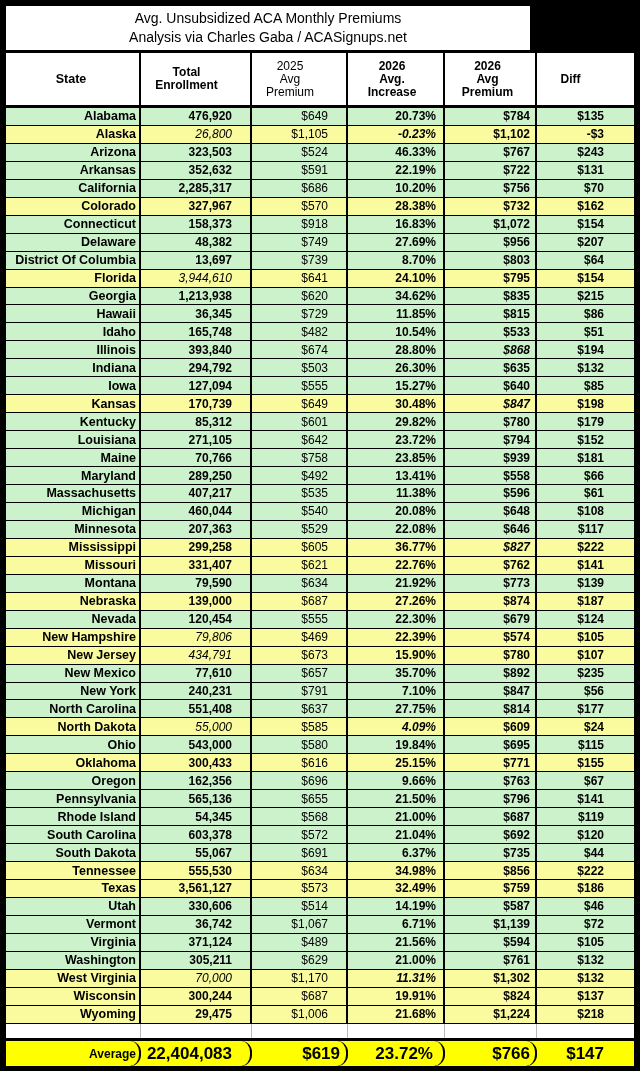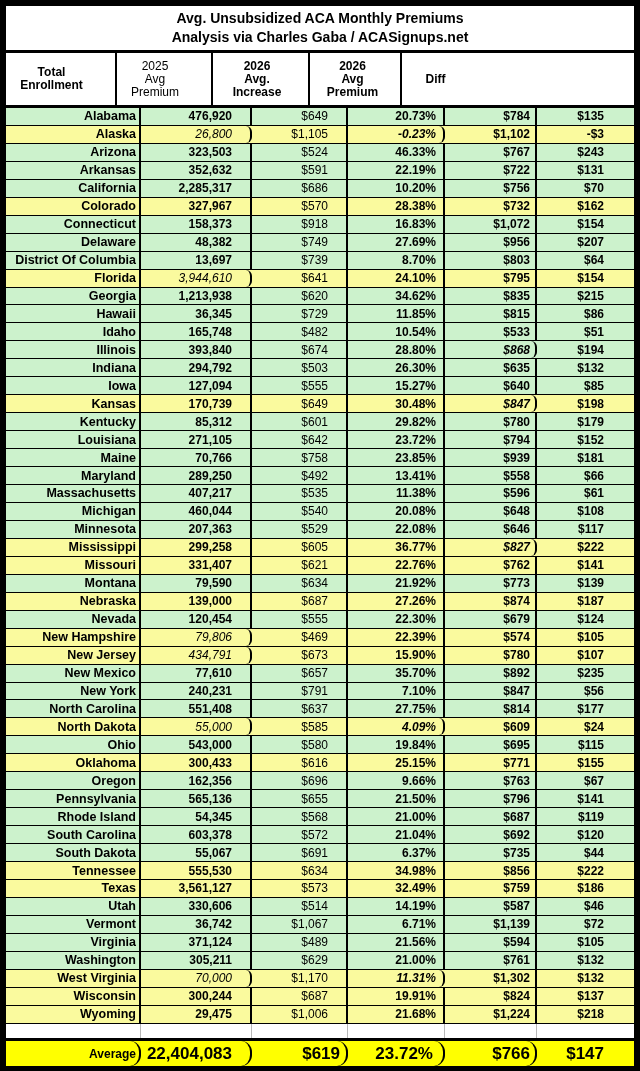--- a/index.html
+++ b/index.html
@@ -15,26 +15,26 @@
     font-family:"Liberation Sans","DejaVu Sans",sans-serif;
     background:#444;
   }
   .frame{
     width:640px;height:1071px;
     background:var(--border);
     padding:6px 6px 0 6px;
     display:flex;flex-direction:column;
   }
   .title-block{
-    width:628px;height:47px;
+    width:524px;height:47px;
     background:var(--header-bg);
     border-bottom:3px solid var(--border);
     display:flex;flex-direction:column;
     align-items:center;justify-content:center;
-    font-size:14px;font-weight:bold;line-height:19px;
+    font-size:14px;font-weight:normal;line-height:19px;
     text-align:center;
   }
   .header-row{
     width:628px;height:55px;
     background:var(--header-bg);
     border-bottom:3px solid var(--border);
     display:flex;
   }
   .hcell{
     display:flex;flex-direction:column;
@@ -63,21 +63,21 @@
     border-right:2px solid var(--border);
     height:100%;overflow:hidden;white-space:nowrap;
   }
   .c:last-child{border-right:none;}
   .c-state {width:135px;padding-right:3px;font-size:12.5px;}
   .c-enroll{width:111px;padding-right:18px;}
   .c-p25   {width:96px;padding-right:18px;font-weight:400;}
   .c-inc   {width:97px;padding-right:7px;}
   .c-p26   {width:92px;padding-right:5px;}
   .c-diff  {width:76px;padding-right:9px;}
-  .est{font-style:italic;border-radius:6px;}
+  .est{font-style:italic;}
   .c-enroll.est{font-weight:400;}
   .spacer-row{
     width:628px;height:17px;
     background:#FFFFFF;
     border-bottom:3px solid var(--border);
     display:flex;
   }
   .spacer-row .sc{height:100%;border-right:1px solid var(--spacer-line);}
   .spacer-row .sc:last-child{border-right:none;}
   .average-row{
@@ -94,20 +94,23 @@
 <body>
 
 <div class="frame">
 
   <div class="title-block">
     <div>Avg. Unsubsidized ACA Monthly Premiums</div>
     <div>Analysis via Charles Gaba / ACASignups.net</div>
   </div>
 
   <div class="header-row" id="header-row">
+      <div class="hcell c-state">
+        <div>State</div>
+      </div>
       <div class="hcell c-enroll">
         <div>Total</div>
         <div>Enrollment</div>
       </div>
       <div class="hcell c-p25">
         <div>2025</div>
         <div>Avg</div>
         <div>Premium</div>
       </div>
       <div class="hcell c-inc">

